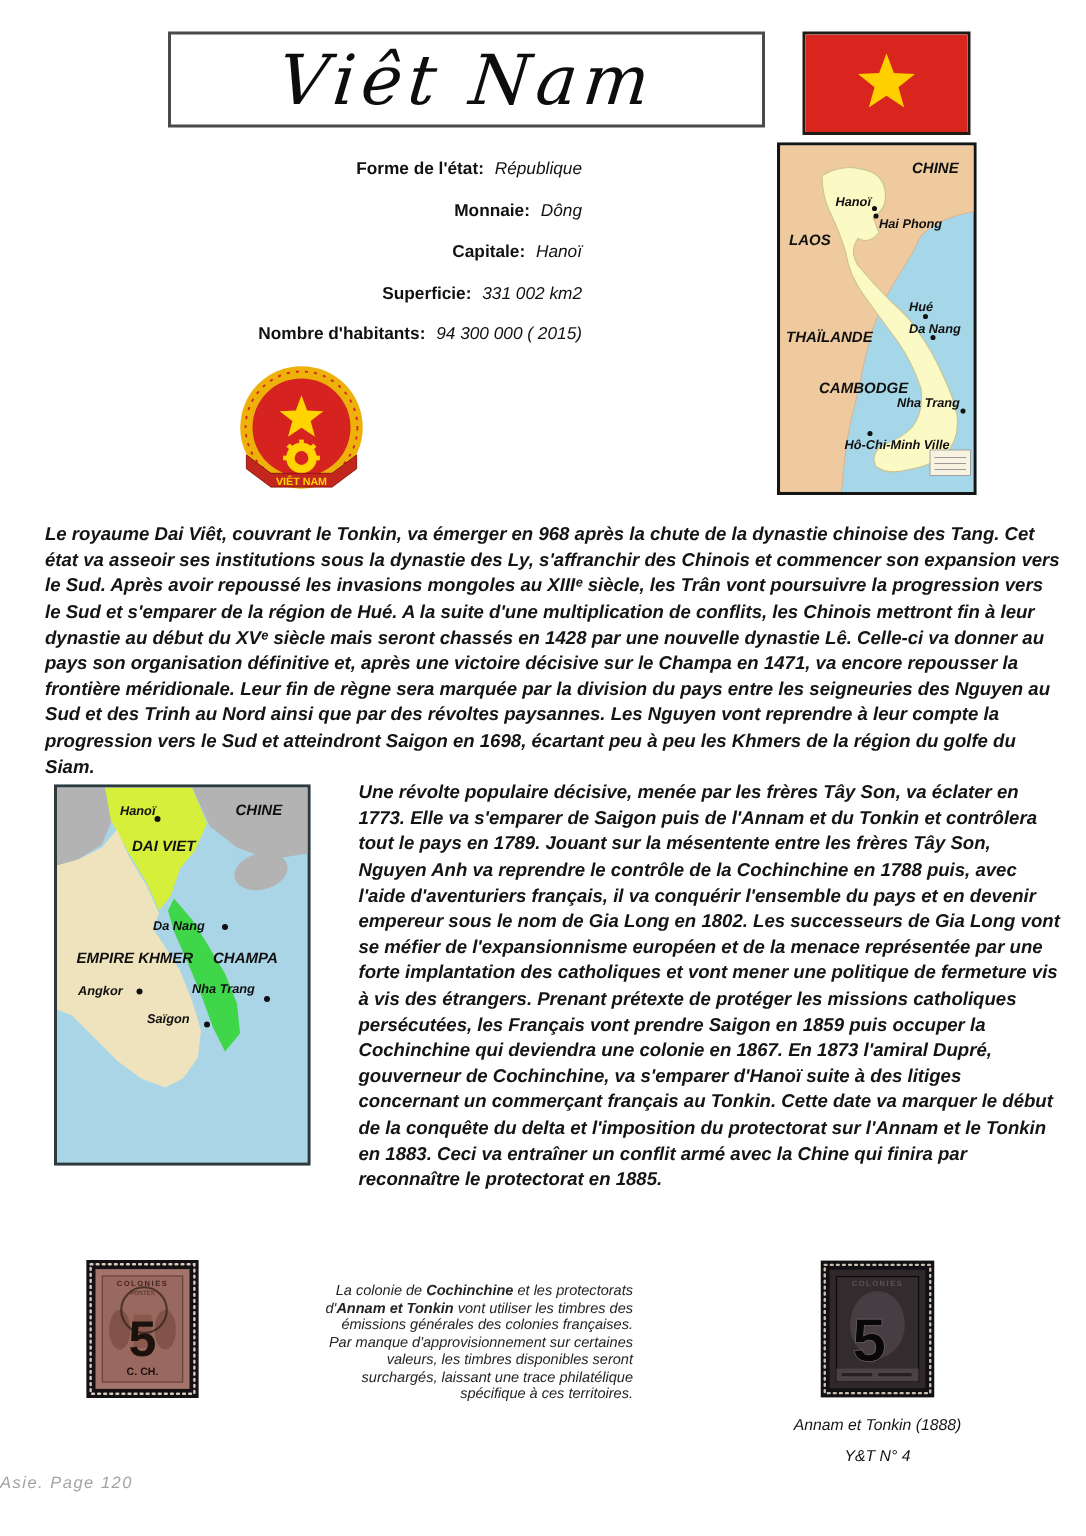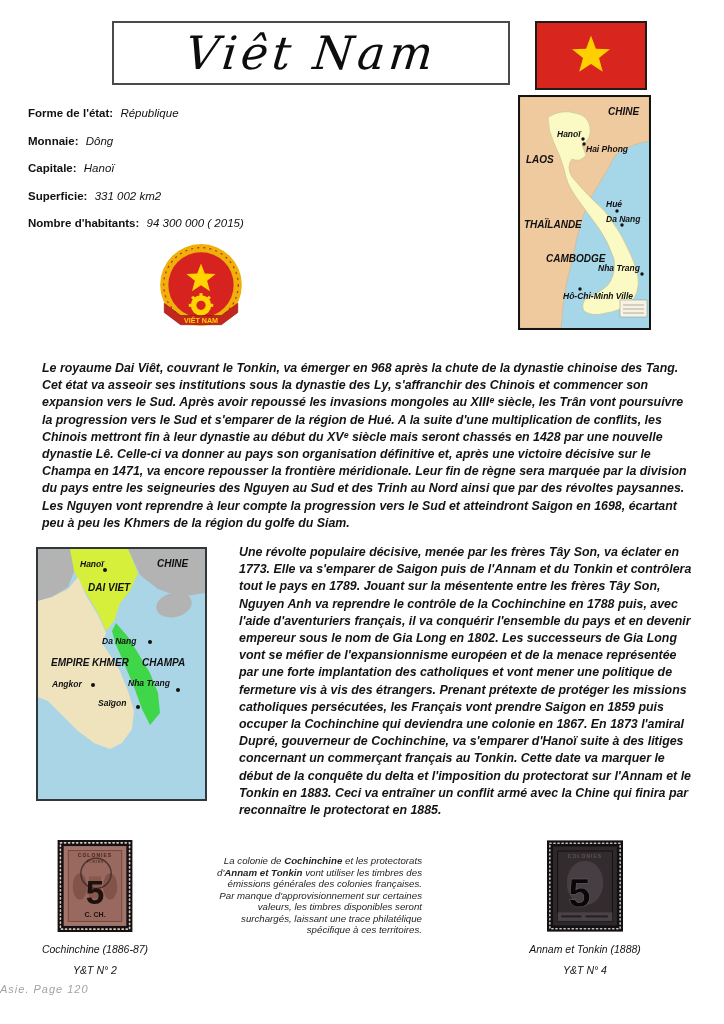--- a/index.html
+++ b/index.html
@@ -14,40 +14,40 @@
     display:flex;align-items:center;justify-content:center;
   }
   .title-text{
     font-family:"DejaVu Serif",serif;font-style:italic;font-size:46px;
     letter-spacing:4px;transform:skewX(-6deg);color:#0d0d0d;white-space:nowrap;
   }
   
   .flag{position:absolute;left:535px;top:21px;width:112px;height:69px;border:2px solid #201b15;box-sizing:border-box;}
   .flag svg{display:block;width:108px;height:65px;}
   
-  .facts{position:absolute;left:28px;top:100px;width:360px;text-align:left;font-size:11.5px;}
+  .facts{position:absolute;left:28px;top:100px;width:360px;text-align:right;font-size:11.5px;}
   .fact-row{height:27.5px;line-height:27.5px;white-space:nowrap;}
   .fact-label{font-weight:bold;}
   .fact-value{font-style:italic;margin-left:4px;}
   
   .emblem{position:absolute;left:152px;top:242px;width:98px;height:94px;}
   
   .map-modern{position:absolute;left:518px;top:95px;width:133px;height:235px;border:2px solid #141414;box-sizing:border-box;background:#a6d7e8;}
   .map-modern svg{display:block;width:129px;height:231px;}
   .map-historic{float:left;width:171px;height:254px;border:2px solid #30383c;box-sizing:border-box;background:#a9d5e6;margin:3px 32px 4px 6px;}
   .map-historic svg{display:block;width:167px;height:250px;}
   .map-region{font-weight:bold;font-style:italic;font-size:10px;fill:#101010;}
   .map-city{font-weight:bold;font-style:italic;font-size:8.5px;fill:#101010;}
   
   .history{
     position:absolute;left:30px;top:348px;width:678px;
     font-style:italic;font-weight:bold;font-size:12.4px;line-height:17.2px;
     color:#141414;text-align:left;
   }
-  .history p{margin:12px;}
+  .history p{margin:0;}
   
   .stamp-block{position:absolute;width:126px;text-align:center;}
   .stamp-block.left{left:32px;top:840px;}
   .stamp-block.right{left:522px;top:840px;}
   .stamp-img{display:inline-block;}
   .stamp-caption{font-style:italic;font-size:10.5px;line-height:21px;color:#141414;margin-top:3px;}
   .phil-note{
     position:absolute;left:212px;top:855px;width:210px;
     font-style:italic;font-size:9.7px;line-height:11.5px;color:#242424;text-align:right;
   }
@@ -190,24 +190,20 @@
     <rect x="10.5" y="10.5" width="53" height="70" fill="#99685e" stroke="#6b4038" stroke-width="0.8"></rect>
     <text x="37" y="17" font-size="5" font-weight="bold" letter-spacing="1" fill="#43261f" text-anchor="middle">COLONIES</text>
     <text x="37" y="23" font-size="4" fill="#43261f" text-anchor="middle">POSTES</text>
     <ellipse cx="22" cy="46" rx="7" ry="13" fill="#7d5045" opacity="0.85"></ellipse>
     <ellipse cx="52" cy="46" rx="7" ry="13" fill="#7d5045" opacity="0.85"></ellipse>
     <rect x="31" y="36" width="12" height="22" fill="#8a584c"></rect>
     <circle cx="38" cy="33" r="15" fill="none" stroke="#33221c" stroke-width="1.4" opacity="0.75"></circle>
     <text x="37" y="63" font-size="33" font-weight="bold" fill="#1b120d" text-anchor="middle">5</text>
     <text x="37" y="76" font-size="7" font-weight="bold" fill="#1b120d" text-anchor="middle">C. CH.</text>
   </svg>
-  <div class="stamp-caption">
-    <div>Cochinchine (1886-87)</div>
-    <div>Y&amp;T N° 2</div>
-  </div>
 </div>
 
 <div class="phil-note">
   <span>La colonie de </span><b>Cochinchine</b><span> et les protectorats d'</span><b>Annam et Tonkin</b><span>  vont utiliser les timbres  des émissions générales des colonies françaises.  Par manque d'approvisionnement sur certaines valeurs, les timbres disponibles seront surchargés, laissant une trace philatélique spécifique à ces territoires.</span>
 </div>
 
 <div class="stamp-block right">
   <svg class="stamp-img" width="76" height="92" viewBox="0 0 75 90">
     <rect width="75" height="90" fill="#121013"></rect>
     <rect x="2.8" y="2.8" width="69.4" height="84.4" fill="none" stroke="#c9c0b2" stroke-width="1.6" stroke-dasharray="1.2 2.8" stroke-linecap="round"></rect>

